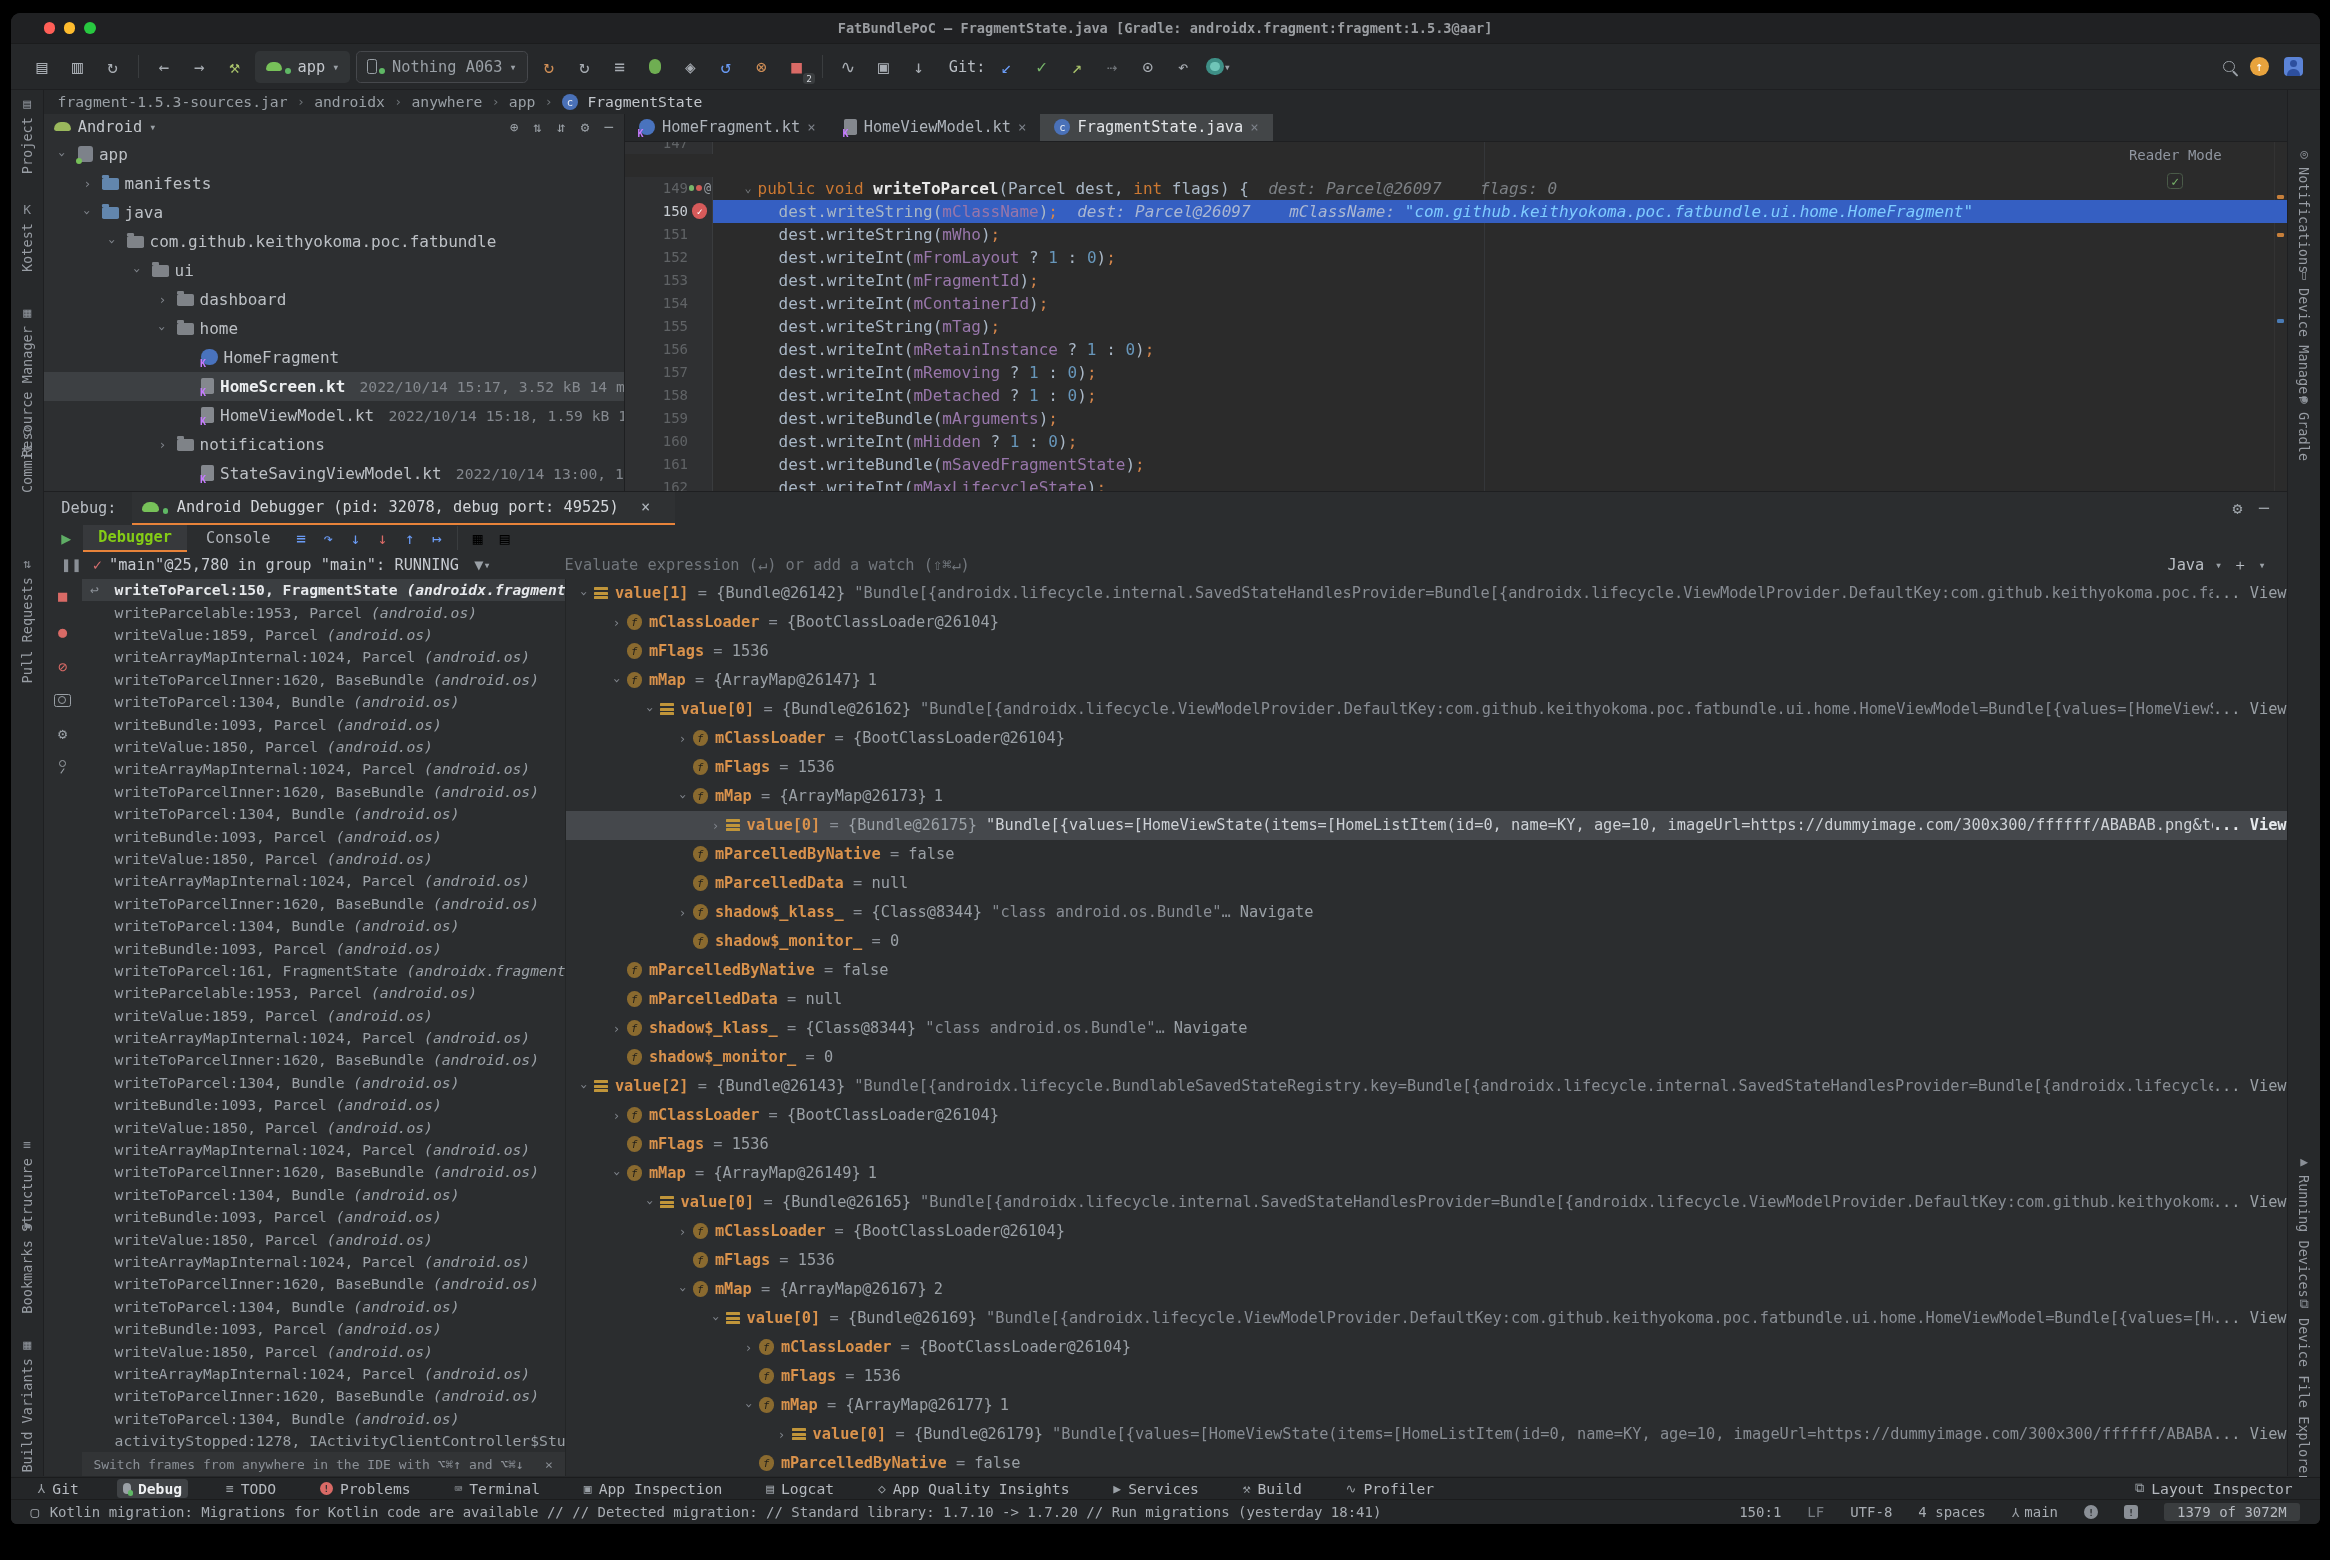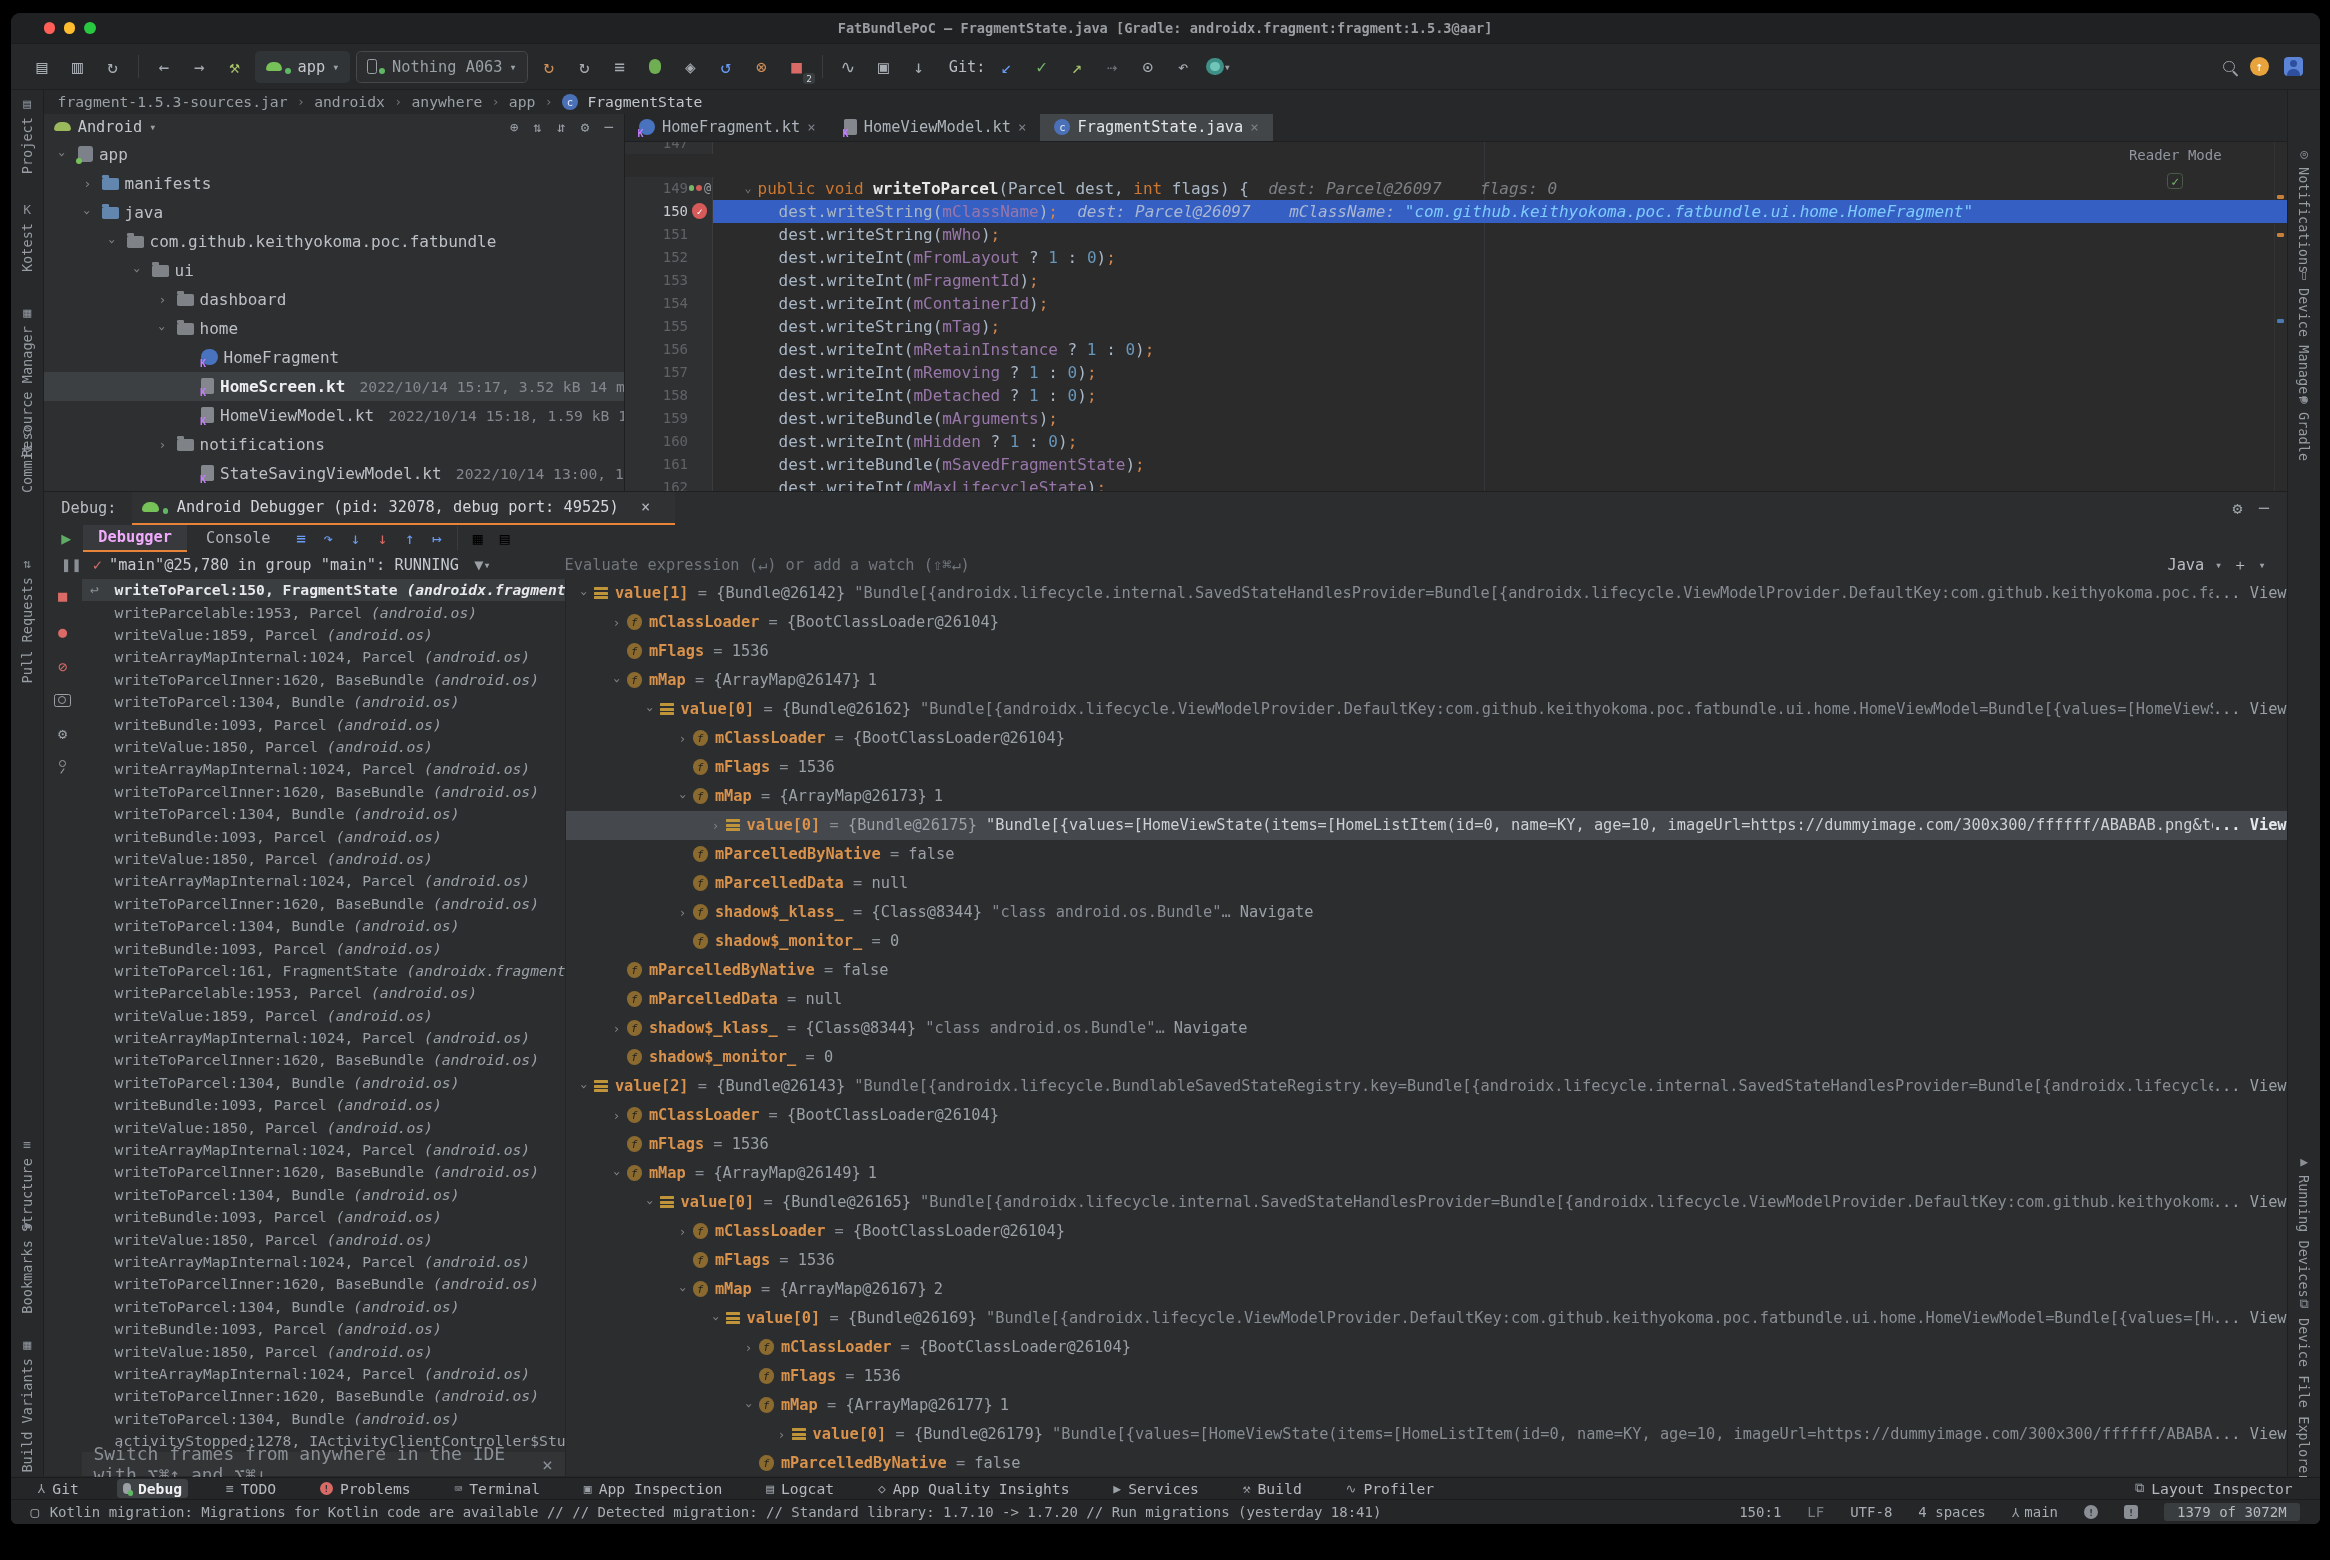--- a/index.html
+++ b/index.html
@@ -114,41 +114,41 @@
   .mark { position:absolute; right:2.4px; width:7px; height:4.1px; border-radius:1.2px; }
 
   
   .debug { flex:1; background:#2b2d2f; border-top:0.6px solid #1e1f21; display:flex; flex-direction:column; min-height:0; }
   .dbg-head { height:33px; display:flex; align-items:center; padding:0 17.7px; gap:15.3px; font-size:15.3px; color:#b9bec4; }
   .dbg-session { height:100%; display:flex; align-items:center; gap:8.3px; padding:0 10.6px; color:#d3d6da; border-bottom:2.4px solid #e8833a; background:#2f3133; }
   .dbg-head-right { margin-left:auto; display:flex; gap:16.5px; color:#9aa0a6; font-size:16.5px; }
   .dbg-tabs { height:27px; display:flex; align-items:center; gap:3.5px; padding:0 9.4px; font-size:15.3px; }
   .resume { color:#5fad65; font-size:16.5px; margin:0 8.3px; }
   .dtab { height:100%; display:flex; align-items:center; padding:0 15.3px; color:#b0b4ba; }
-  .dtab.active { color:#f0abfc; font-weight:bold; background:#37393c; border-bottom:2.4px solid #e8833a; }
+  .dtab.active { color:#84cc16; font-weight:bold; background:#37393c; border-bottom:2.4px solid #e8833a; }
   .dbg-ico { font-size:16px; margin:0 7px; }
   .dbg-thread { height:27px; display:flex; align-items:center; font-size:15.3px; color:#c6cad0; position:relative; }
   .pause { color:#8a8f96; font-weight:bold; letter-spacing:1.2px; margin:0 10.6px 0 17.7px; }
   .red-check { color:#d16d6d; margin-right:7px; }
   .funnel { color:#9aa0a6; margin-left:15.3px; }
   .evaluate { position:absolute; left:521px; color:#71767c; }
   .thread-right { position:absolute; right:21px; display:flex; align-items:center; gap:10.6px; color:#b9bec4; }
   .dbg-body { flex:1; display:flex; min-height:0; }
   .dbg-strip { width:38px; flex:none; display:flex; flex-direction:column; align-items:center; padding-top:8.3px; gap:17.7px; font-size:15.3px; }
   .i-camera { width:16.5px; height:13px; border:1.2px solid #9aa0a6; border-radius:2.4px; position:relative; }
   .i-camera::before { content:""; position:absolute; width:5.9px; height:5.9px; border:1.2px solid #9aa0a6; border-radius:50%; left:2.9px; top:1.2px; }
   .i-pin { width:7px; height:7px; border:1.2px solid #9aa0a6; border-radius:50%; position:relative; }
   .i-pin::after { content:""; position:absolute; width:1.2px; height:5.9px; background:#9aa0a6; left:2.4px; top:7px; transform:rotate(35deg); }
   .frames { width:484px; flex:none; display:flex; flex-direction:column; border-right:0.6px solid #232526; min-height:0; }
   .frame-rows { flex:1; overflow:hidden; }
   .frow { height:22.4px; display:flex; align-items:center; padding-left:33px; font-size:14.7px; color:#9aa0a6; white-space:pre; position:relative; }
   .frow i { font-style:italic; }
   .frow.cur { color:#e6e8eb; font-weight:bold; background:#3b3e41; }
   .frow.cur .ret { position:absolute; left:8.3px; color:#8a8f96; font-weight:normal; }
-  .frames-hint { height:23.6px; background:#323436; display:flex; align-items:center; padding:0 11.8px; font-size:18px; color:#8b9097; gap:11.8px; }
+  .frames-hint { height:23.6px; background:#323436; display:flex; align-items:center; padding:0 11.8px; font-size:13px; color:#8b9097; gap:11.8px; }
   .frames-hint .x { margin-left:auto; color:#8b9097; }
   .vars { flex:1; min-width:0; overflow:hidden; }
   .vrow { height:29px; display:flex; align-items:center; font-size:15.3px; white-space:pre; overflow:hidden; }
   .vrow.sel { background:#45484c; }
   .v-tw { width:20px; flex:none; text-align:center; color:#80858c; font-size:12.4px; }
   .v-tw.open { transform:rotate(90deg); }
   .i-field { width:15.3px; height:15.3px; border-radius:50%; background:#8a6a2f; color:#22201a; font-size:10.6px; font-style:italic; display:flex; align-items:center; justify-content:center; flex:none; margin-right:7px; }
   .i-bars { width:14px; height:14px; flex:none; margin-right:7px; display:flex; flex-direction:column; justify-content:space-between; padding:1.2px 0; }
   .i-bars span { height:2.9px; background:#c0953a; border-radius:0.6px; }
   .v-name { color:#d9924c; font-weight:bold; }

